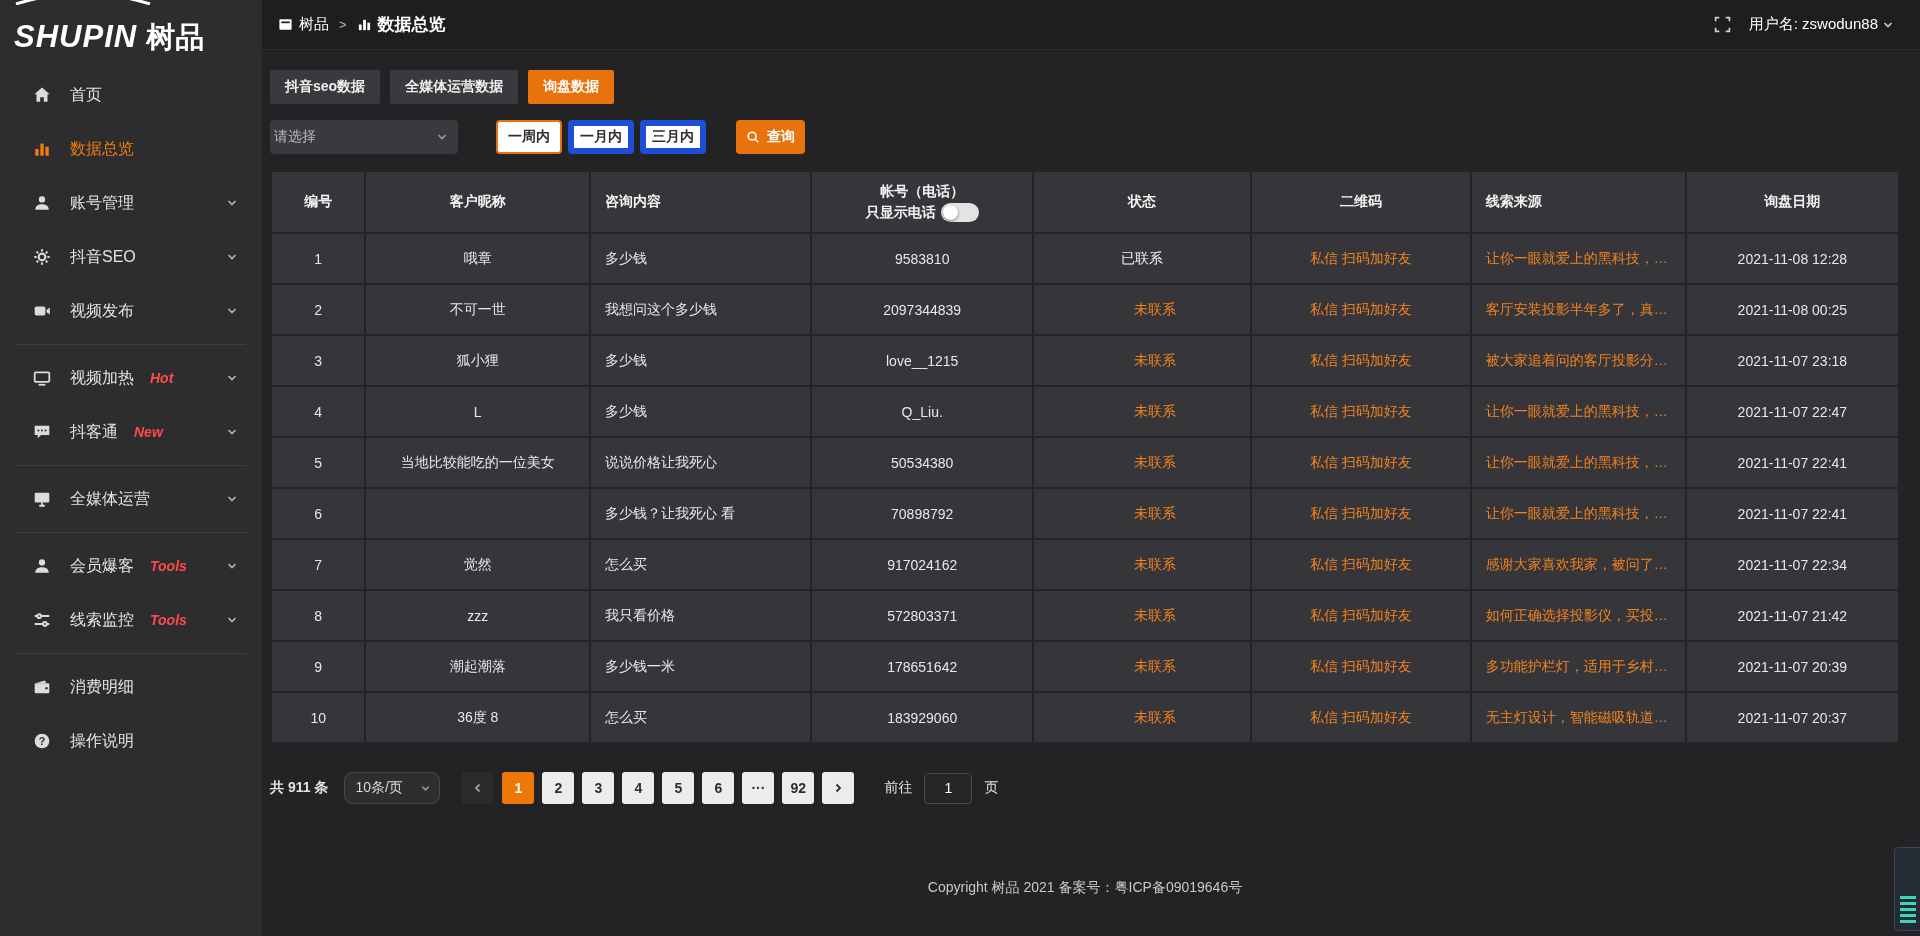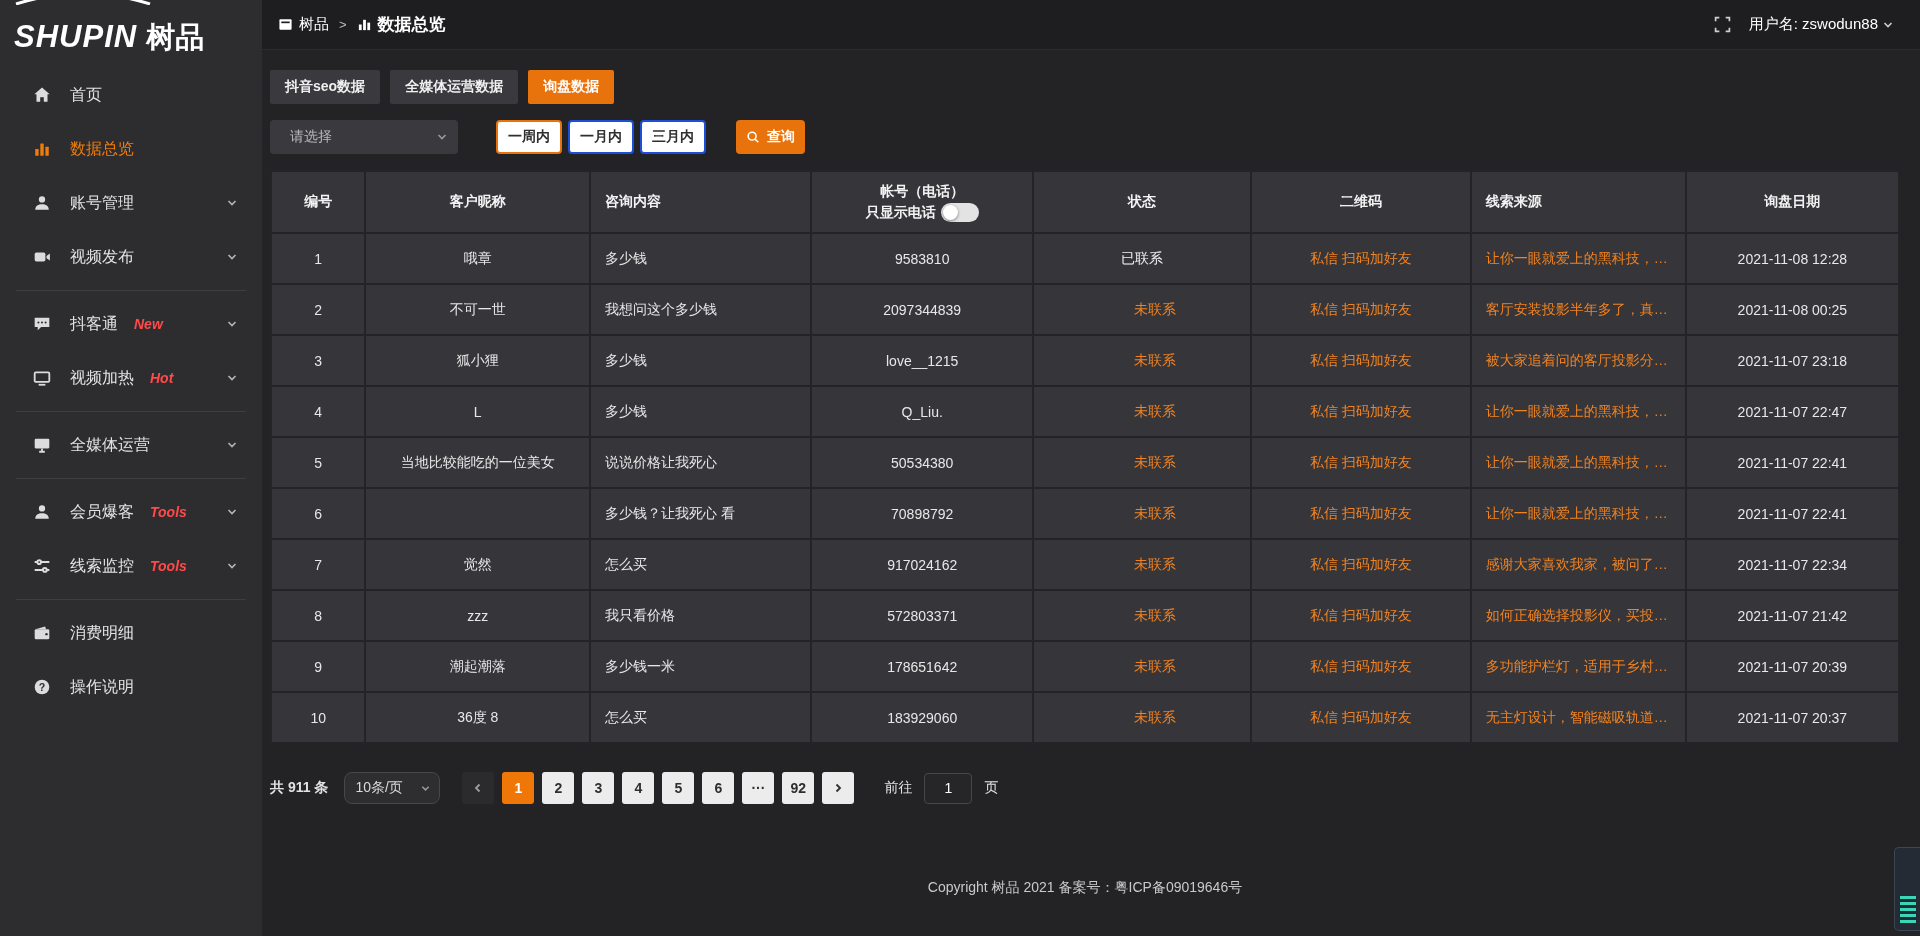--- a/index.html
+++ b/index.html
@@ -40,23 +40,23 @@
 
   .content { flex:1; display:flex; flex-direction:column; padding:20px 20px 0 8px; min-height:0; }
 
   
   .tabs { display:flex; gap:10px; margin-bottom:16px; }
   .tab { padding:8px 15px; background:#3a3a3e; color:#f0f0f0; font-size:14px; font-weight:700; border-radius:2px; cursor:pointer; }
   .tab.active { background:#e8720c; color:#fff; }
 
   
   .filters { display:flex; align-items:center; margin-bottom:16px; }
-  .select { width:188px; height:34px; background:#3a3a3e; border-radius:4px; display:flex; align-items:center; justify-content:space-between; padding:0 10px 0 20px; color:#b9b9b9; font-size:14px; cursor:pointer; }
+  .select { width:188px; height:34px; background:#3a3a3e; border-radius:4px; display:flex; align-items:center; justify-content:space-between; padding:0 10px 0 4px; color:#b9b9b9; font-size:14px; cursor:pointer; }
   .period-group { display:flex; gap:6px; margin-left:38px; }
-  .pbtn { width:66px; height:34px; background:#fff; color:#2f2f2f; font-size:14px; font-weight:700; display:flex; align-items:center; justify-content:center; border-radius:4px; border:2px solid #1d4ed8; cursor:pointer; }
+  .pbtn { width:66px; height:34px; background:#fff; color:#2f2f2f; font-size:14px; font-weight:700; display:flex; align-items:center; justify-content:center; border-radius:4px; border:6px solid #1d4ed8; cursor:pointer; }
   .pbtn.active { border:2px solid #e8720c; }
   .search-btn { margin-left:30px; height:34px; padding:0 10px; background:#e8720c; color:#fff; font-size:14px; font-weight:700; border-radius:4px; display:flex; align-items:center; gap:7px; cursor:pointer; }
 
   
   table { width:100%; border-collapse:collapse; table-layout:fixed; font-size:14px; }
   th,td { background:#35353a; border:2px solid #242427; height:51px; text-align:center; font-weight:400; color:#e8e8e8; padding:0 10px; overflow:hidden; white-space:nowrap; text-overflow:ellipsis; }
   th { height:62px; color:#f3f3f3; font-weight:700; font-size:14px; }
   th.left, td.left { text-align:left; padding-left:14px; }
   td.orange { color:#f08221; cursor:pointer; }
   td.status-done { color:#f3f3f3; }
@@ -125,65 +125,79 @@
             </svg>
           </span>
         <span class="nlabel">账号管理</span>
         <span class="chev">
             <svg width="12" height="12" viewBox="0 0 12 12" fill="none" stroke="currentColor" stroke-width="1.6">
               <path d="M2.5 4l3.5 3.5L9.5 4"></path>
             </svg>
           </span>
       </div>
 
+      <div class="nav-item">
+        <span class="nicon">
+            <svg width="18" height="18" viewBox="0 0 16 16" fill="none" stroke="currentColor" stroke-width="1.8">
+              <circle cx="8" cy="8" r="3"></circle>
+              <path d="M8 1.2v2M8 12.8v2M1.2 8h2M12.8 8h2M3.2 3.2l1.4 1.4M11.4 11.4l1.4 1.4M12.8 3.2l-1.4 1.4M4.6 11.4l-1.4 1.4"></path>
+            </svg>
+          </span>
+        <span class="nlabel">抖音SEO</span>
+        <span class="chev">
+            <svg width="12" height="12" viewBox="0 0 12 12" fill="none" stroke="currentColor" stroke-width="1.6">
+              <path d="M2.5 4l3.5 3.5L9.5 4"></path>
+            </svg>
+          </span>
+      </div>
 
       <div class="nav-item">
         <span class="nicon">
             <svg width="18" height="18" viewBox="0 0 16 16" fill="currentColor">
               <rect x="1.5" y="4" width="9.5" height="8" rx="1.5"></rect>
               <path d="M12 7l3-2.2v6.4L12 9z"></path>
             </svg>
           </span>
         <span class="nlabel">视频发布</span>
         <span class="chev">
             <svg width="12" height="12" viewBox="0 0 12 12" fill="none" stroke="currentColor" stroke-width="1.6">
               <path d="M2.5 4l3.5 3.5L9.5 4"></path>
             </svg>
           </span>
       </div>
 
       <div class="nav-divider"></div>
+
+      <div class="nav-item">
+        <span class="nicon">
+            <svg width="18" height="18" viewBox="0 0 16 16" fill="none" stroke="currentColor" stroke-width="1.6">
+              <rect x="1.5" y="3" width="13" height="8.5" rx="1"></rect>
+              <path d="M5 14h6"></path>
+            </svg>
+          </span>
+        <span class="nlabel">视频加热</span>
+        <span class="badge red">Hot</span>
+        <span class="chev">
+            <svg width="12" height="12" viewBox="0 0 12 12" fill="none" stroke="currentColor" stroke-width="1.6">
+              <path d="M2.5 4l3.5 3.5L9.5 4"></path>
+            </svg>
+          </span>
+      </div>
 
       <div class="nav-item">
         <span class="nicon">
             <svg width="18" height="18" viewBox="0 0 16 16" fill="currentColor">
               <path d="M1.5 2.5h13v8.2H7.2l-3 2.8v-2.8H1.5z"></path>
               <circle cx="4.8" cy="6.6" r="0.9" fill="#2d2d2f"></circle>
               <circle cx="8" cy="6.6" r="0.9" fill="#2d2d2f"></circle>
               <circle cx="11.2" cy="6.6" r="0.9" fill="#2d2d2f"></circle>
             </svg>
           </span>
         <span class="nlabel">抖客通</span>
         <span class="badge red">New</span>
-        <span class="chev">
-            <svg width="12" height="12" viewBox="0 0 12 12" fill="none" stroke="currentColor" stroke-width="1.6">
-              <path d="M2.5 4l3.5 3.5L9.5 4"></path>
-            </svg>
-          </span>
-      </div>
-
-      <div class="nav-item">
-        <span class="nicon">
-            <svg width="18" height="18" viewBox="0 0 16 16" fill="none" stroke="currentColor" stroke-width="1.6">
-              <rect x="1.5" y="3" width="13" height="8.5" rx="1"></rect>
-              <path d="M5 14h6"></path>
-            </svg>
-          </span>
-        <span class="nlabel">视频加热</span>
-        <span class="badge red">Hot</span>
         <span class="chev">
             <svg width="12" height="12" viewBox="0 0 12 12" fill="none" stroke="currentColor" stroke-width="1.6">
               <path d="M2.5 4l3.5 3.5L9.5 4"></path>
             </svg>
           </span>
       </div>
 
       <div class="nav-divider"></div>
 
       <div class="nav-item">

